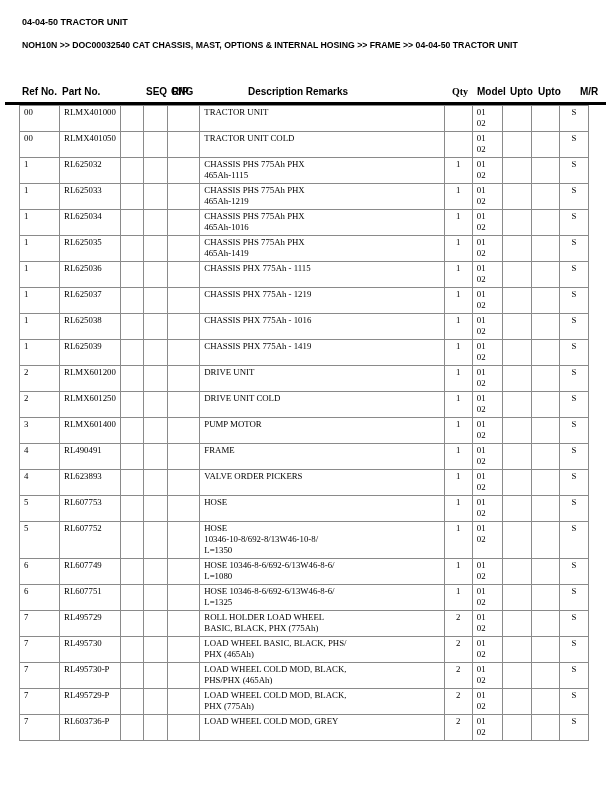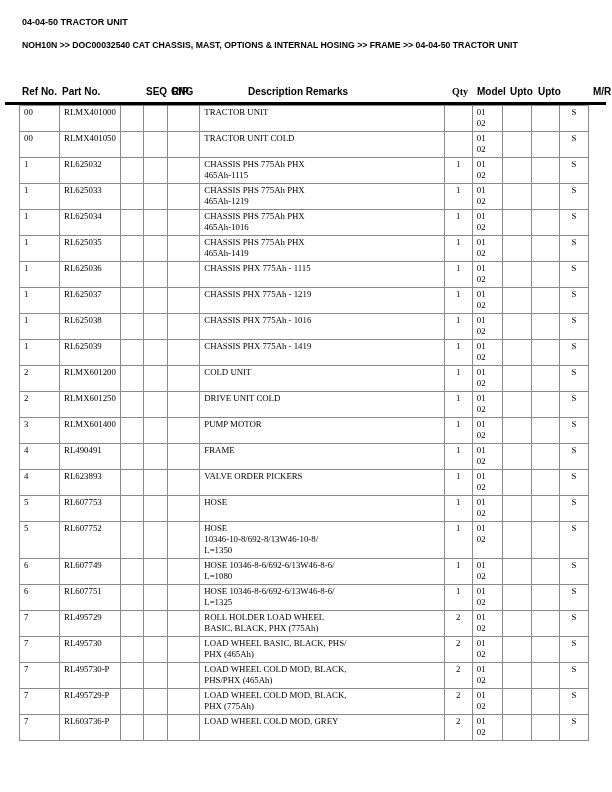--- a/index.html
+++ b/index.html
@@ -39,21 +39,21 @@
   .ch-ref   { left: 22px; }
   .ch-part  { left: 62px; }
   .ch-rp    { left: 124px; margin-left: 48px; }
   .ch-seq   { left: 146px; }
   .ch-cng   { left: 171px; }
   .ch-desc  { left: 212px; padding-left: 36px; }
   .ch-qty   { left: 452px; font-family: Liberation Serif, serif; }
   .ch-model { left: 477px; }
   .ch-from  { left: 510px; }
   .ch-upto  { left: 538px; }
-  .ch-mr    { left: 593px; text-align: center; }
+  .ch-mr    { left: 580px; text-align: center; }
   .header-rule {
     position: absolute;
     left: 5px;
     top: 102px;
     width: 601px;
     height: 2.5px;
     background: #000000;
   }
   table.parts-table {
     position: absolute;
@@ -262,21 +262,21 @@
       <td class="c-from"></td>
       <td class="c-upto"></td>
       <td class="c-mr">S</td>
     </tr>
         <tr>
       <td class="c-ref">2</td>
       <td class="c-part">RLMX601200</td>
       <td class="c-rp"></td>
       <td class="c-seq"></td>
       <td class="c-cng"></td>
-      <td class="c-desc">COLD UNIT</td>
+      <td class="c-desc">DRIVE UNIT</td>
       <td class="c-qty">1</td>
       <td class="c-model">01
 02</td>
       <td class="c-from"></td>
       <td class="c-upto"></td>
       <td class="c-mr">S</td>
     </tr>
         <tr>
       <td class="c-ref">2</td>
       <td class="c-part">RLMX601250</td>

